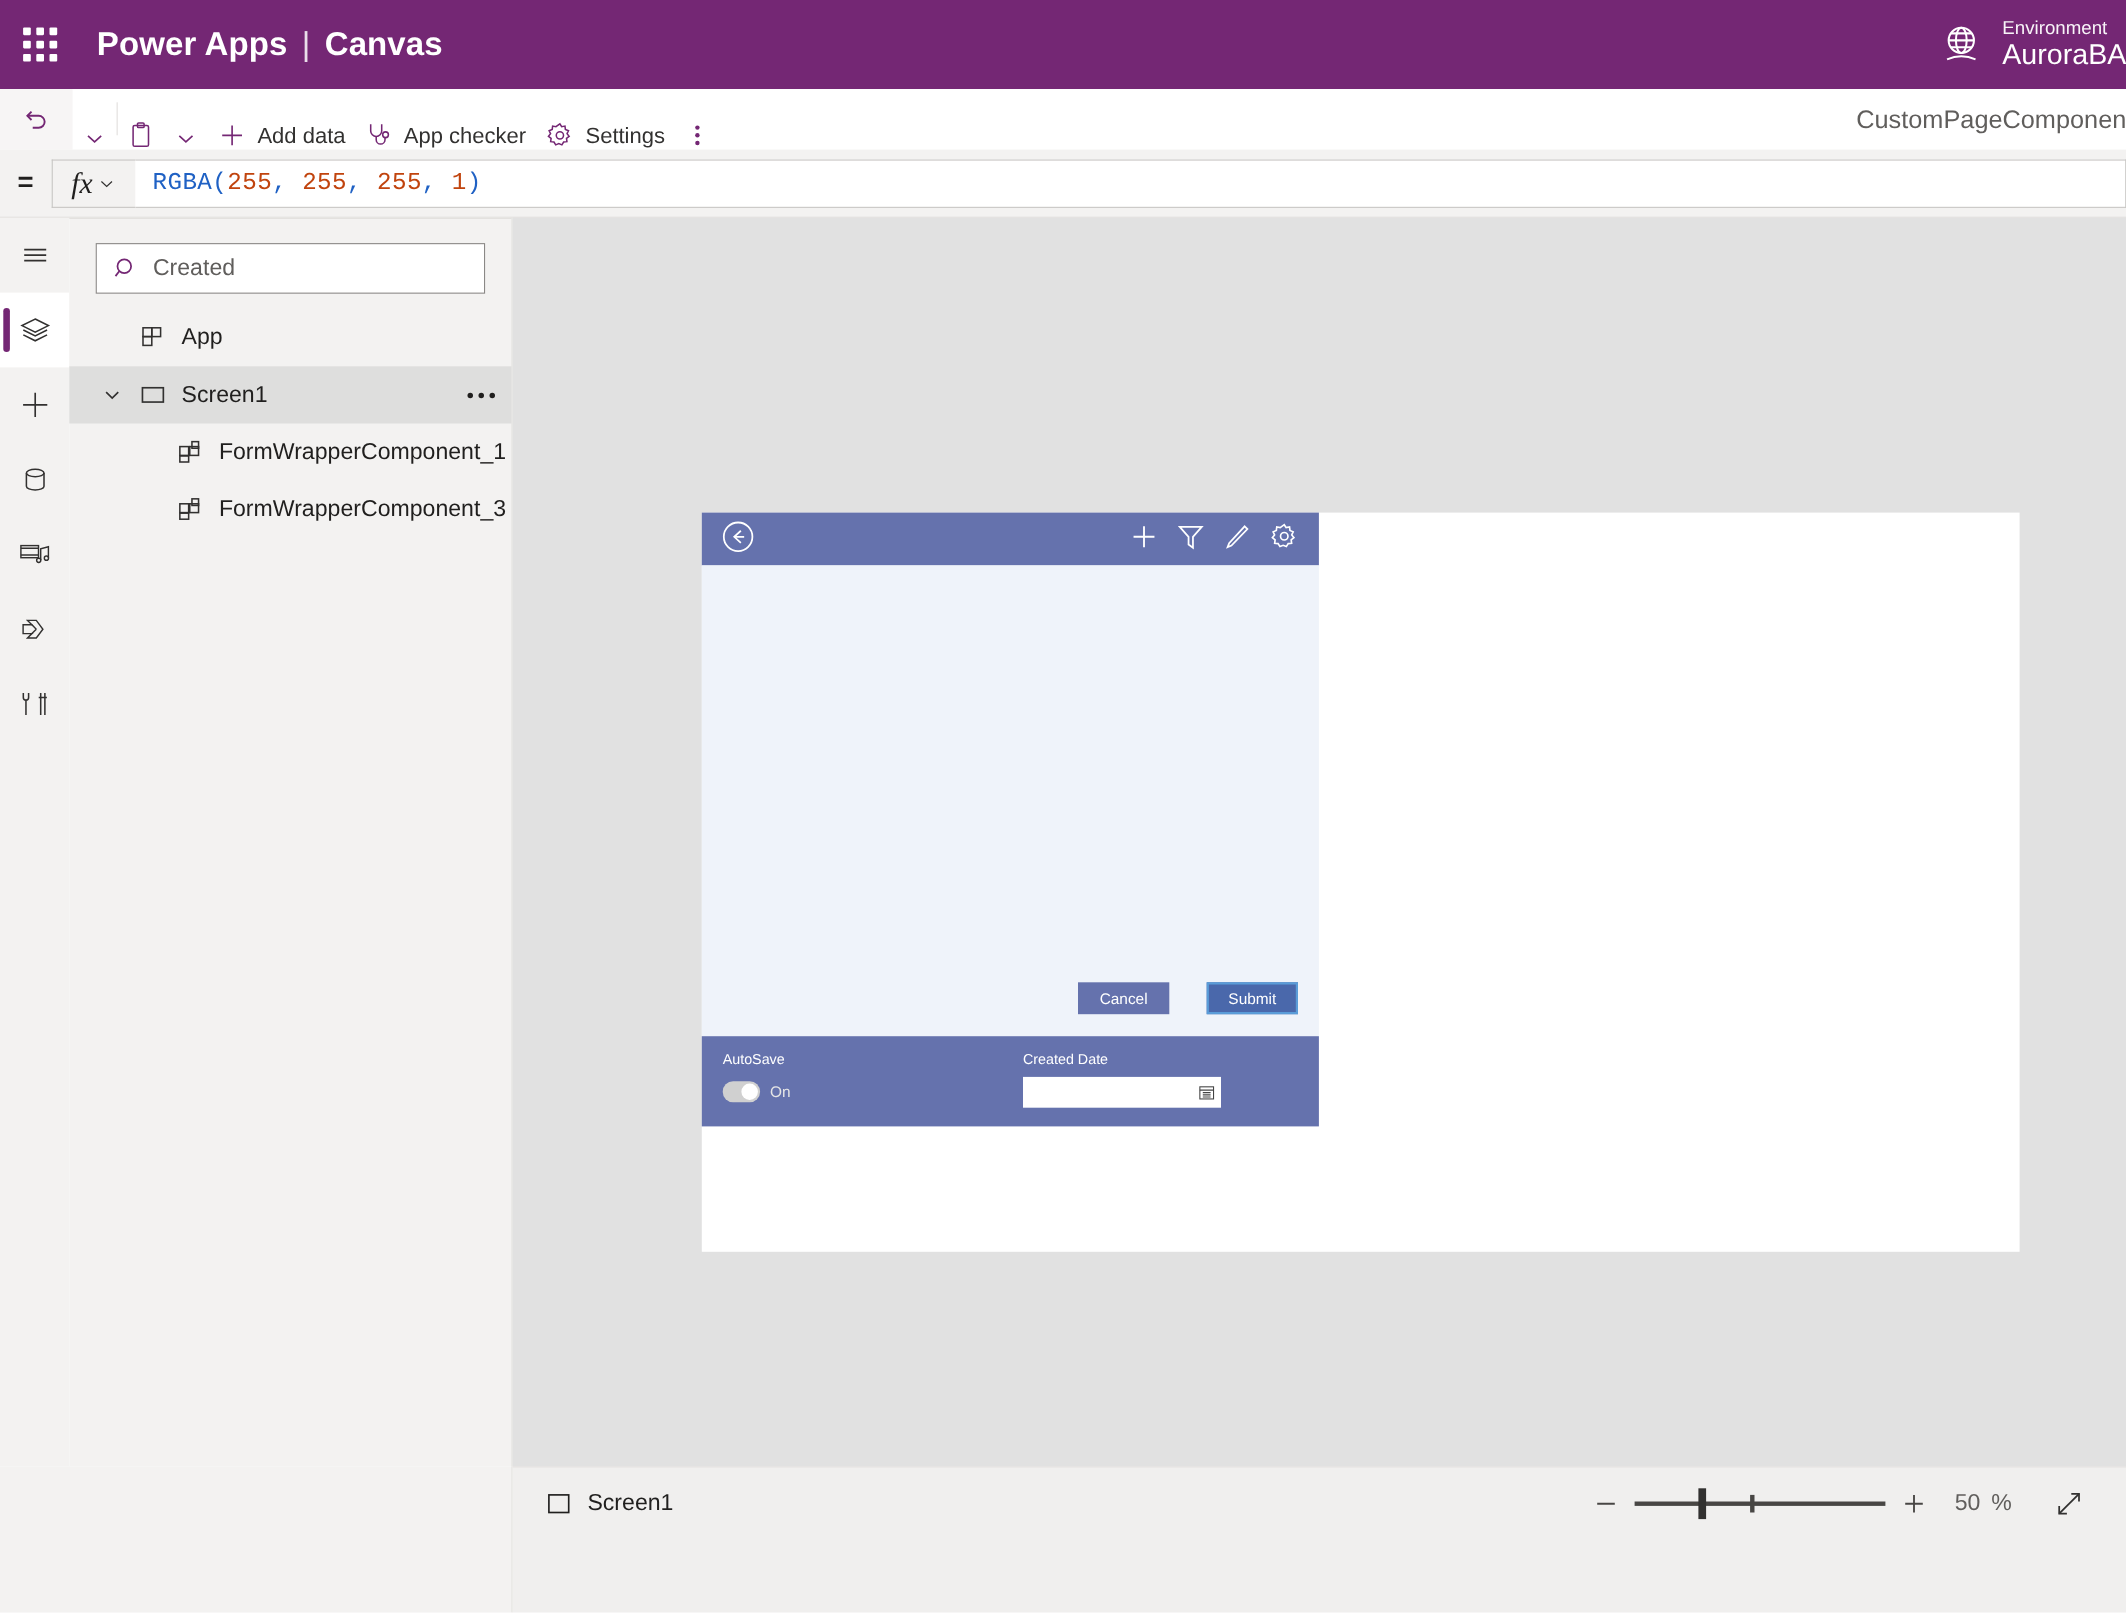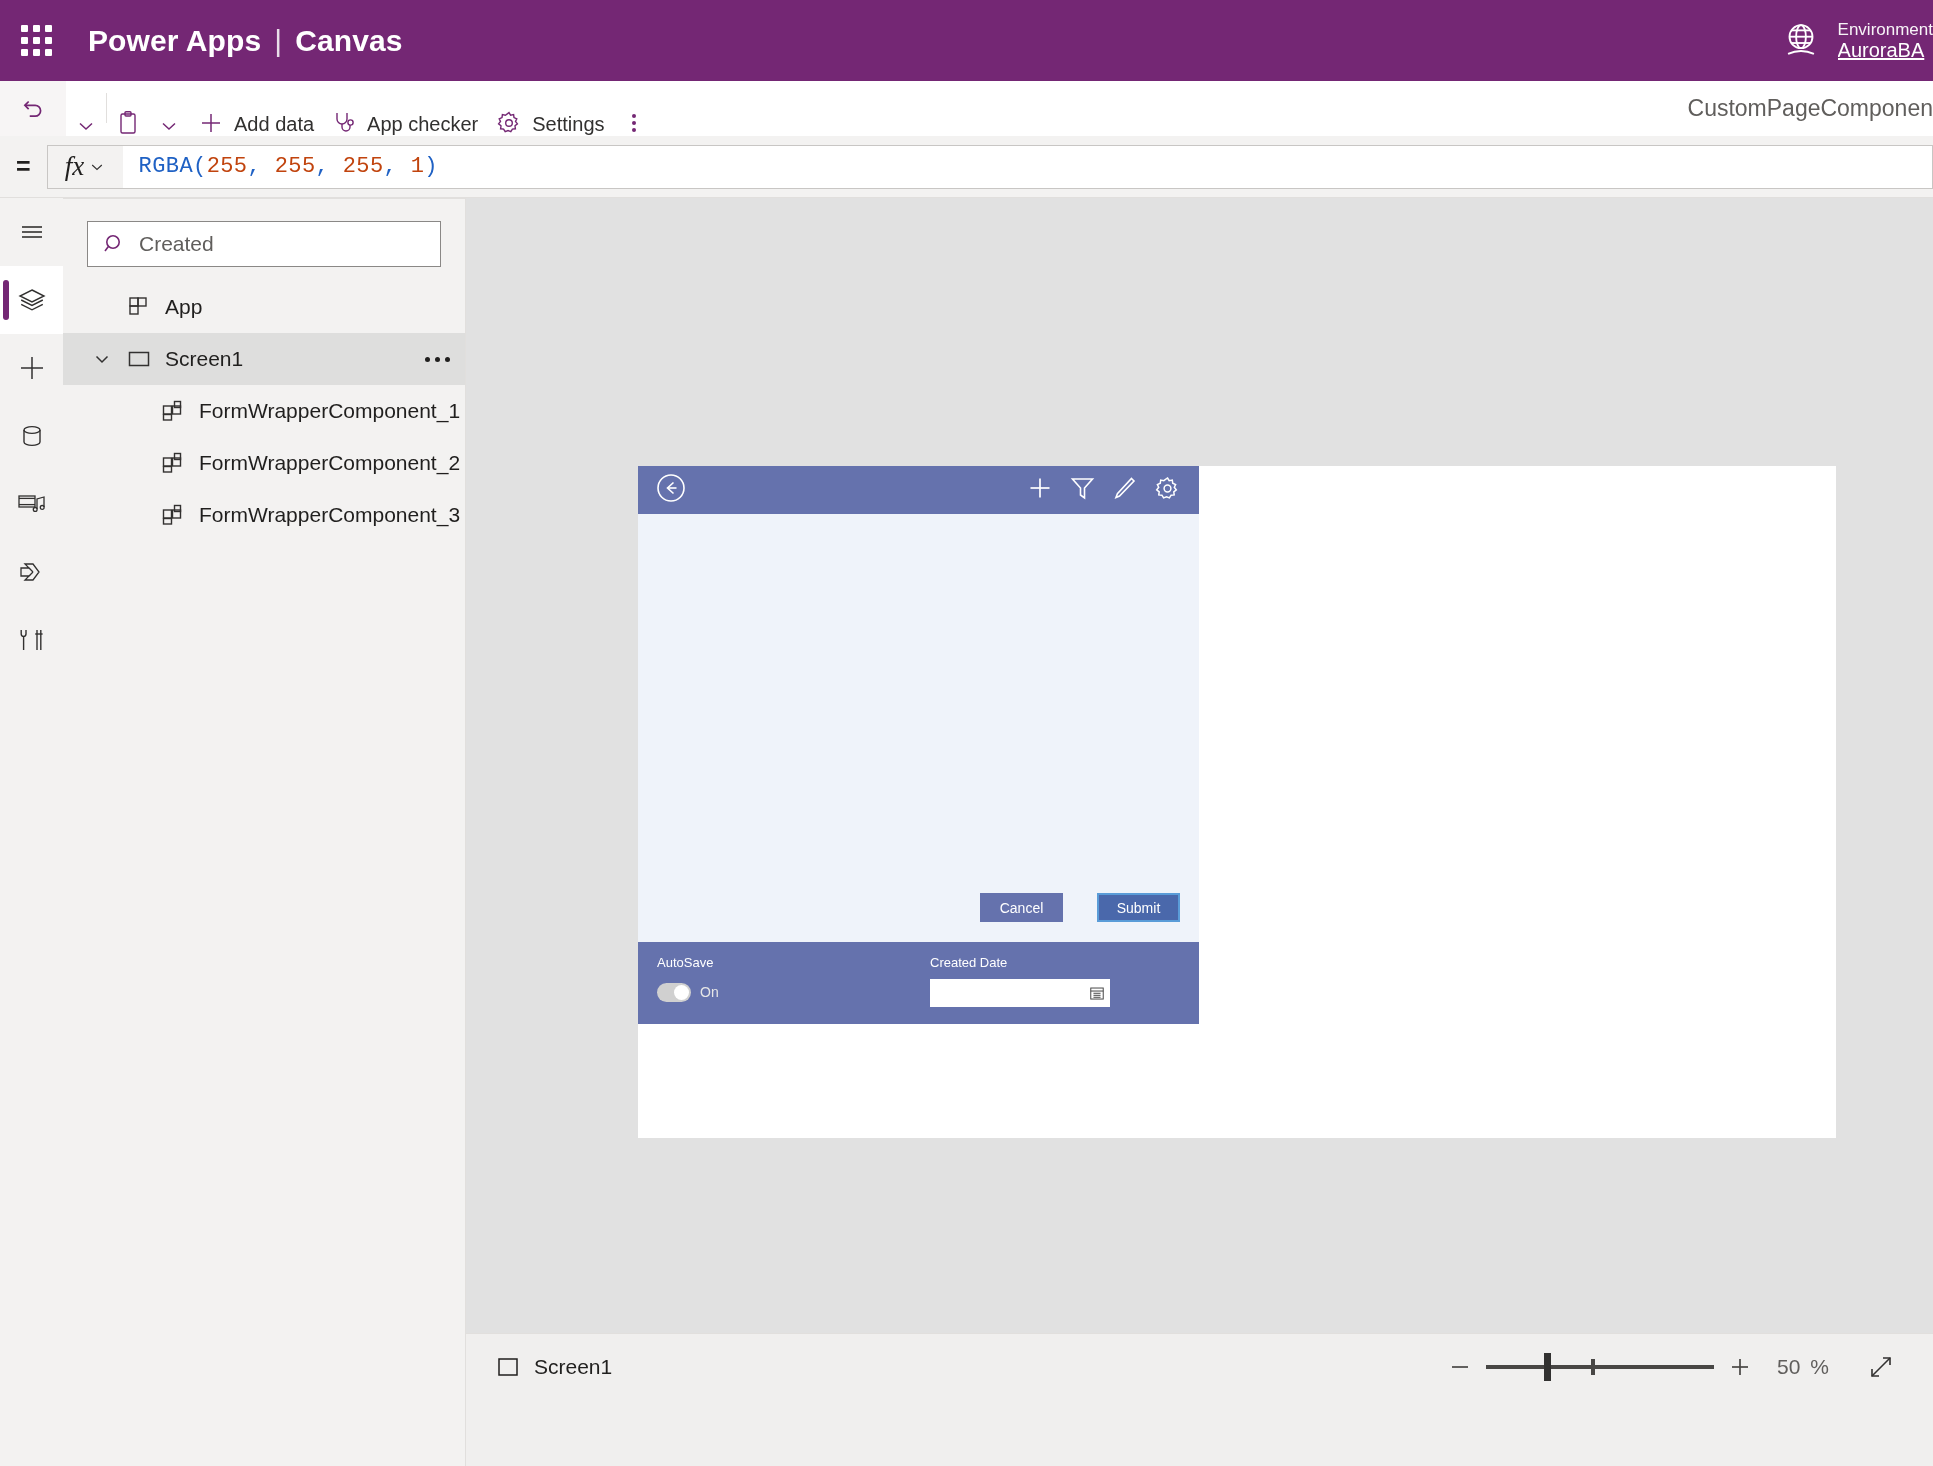--- a/index.html
+++ b/index.html
@@ -40,21 +40,21 @@
   }
   .brandsep { margin: 0 13px; font-weight: 300; opacity: .85; }
   .brand-right {
     position: absolute; right: 0; top: 0; height: 81px;
     display: flex; align-items: center;
     padding-right: 0;
   }
   .globe-icon { width: 46px; height: 46px; margin-right: 14px; flex: 0 0 auto; }
   .env-block { line-height: 1.12; white-space: nowrap; overflow: hidden; }
   .env-label { font-size: 17px; font-weight: 400; opacity: .95; }
-  .env-name  { font-size: 20px; font-weight: 400; text-decoration: underline; }
+  .env-name  { font-size: 26px; font-weight: 400; }
 
   
   .cmdbar {
     position: absolute; left: 0; top: 81px;
     width: 1933px; height: 55px;
     background: #ffffff;
     display: flex; align-items: center;
     border-bottom: 1px solid #ffffff;
   }
   .cmd-undo-wrap {
@@ -486,31 +486,20 @@
           <svg width="26" height="26" viewBox="0 0 26 26" fill="none" stroke="#323130" stroke-width="1.4">
             <rect x="3.5" y="8" width="8" height="8"></rect>
               <rect x="3.5" y="16.5" width="8" height="5.5"></rect>
               <rect x="12.5" y="8" width="8" height="8"></rect>
               <rect x="14.5" y="3.5" width="6" height="6"></rect>
           </svg>
         </div>
         <div class="tree-label">FormWrapperComponent_1</div>
       </div>
 
-      <div class="tree-row ind-2">
-        <div class="tree-ico">
-          <svg width="26" height="26" viewBox="0 0 26 26" fill="none" stroke="#323130" stroke-width="1.4">
-            <rect x="3.5" y="8" width="8" height="8"></rect>
-              <rect x="3.5" y="16.5" width="8" height="5.5"></rect>
-              <rect x="12.5" y="8" width="8" height="8"></rect>
-              <rect x="14.5" y="3.5" width="6" height="6"></rect>
-          </svg>
-        </div>
-        <div class="tree-label">FormWrapperComponent_2</div>
-      </div>
 
       <div class="tree-row ind-2">
         <div class="tree-ico">
           <svg width="26" height="26" viewBox="0 0 26 26" fill="none" stroke="#323130" stroke-width="1.4">
             <rect x="3.5" y="8" width="8" height="8"></rect>
               <rect x="3.5" y="16.5" width="8" height="5.5"></rect>
               <rect x="12.5" y="8" width="8" height="8"></rect>
               <rect x="14.5" y="3.5" width="6" height="6"></rect>
           </svg>
         </div>

